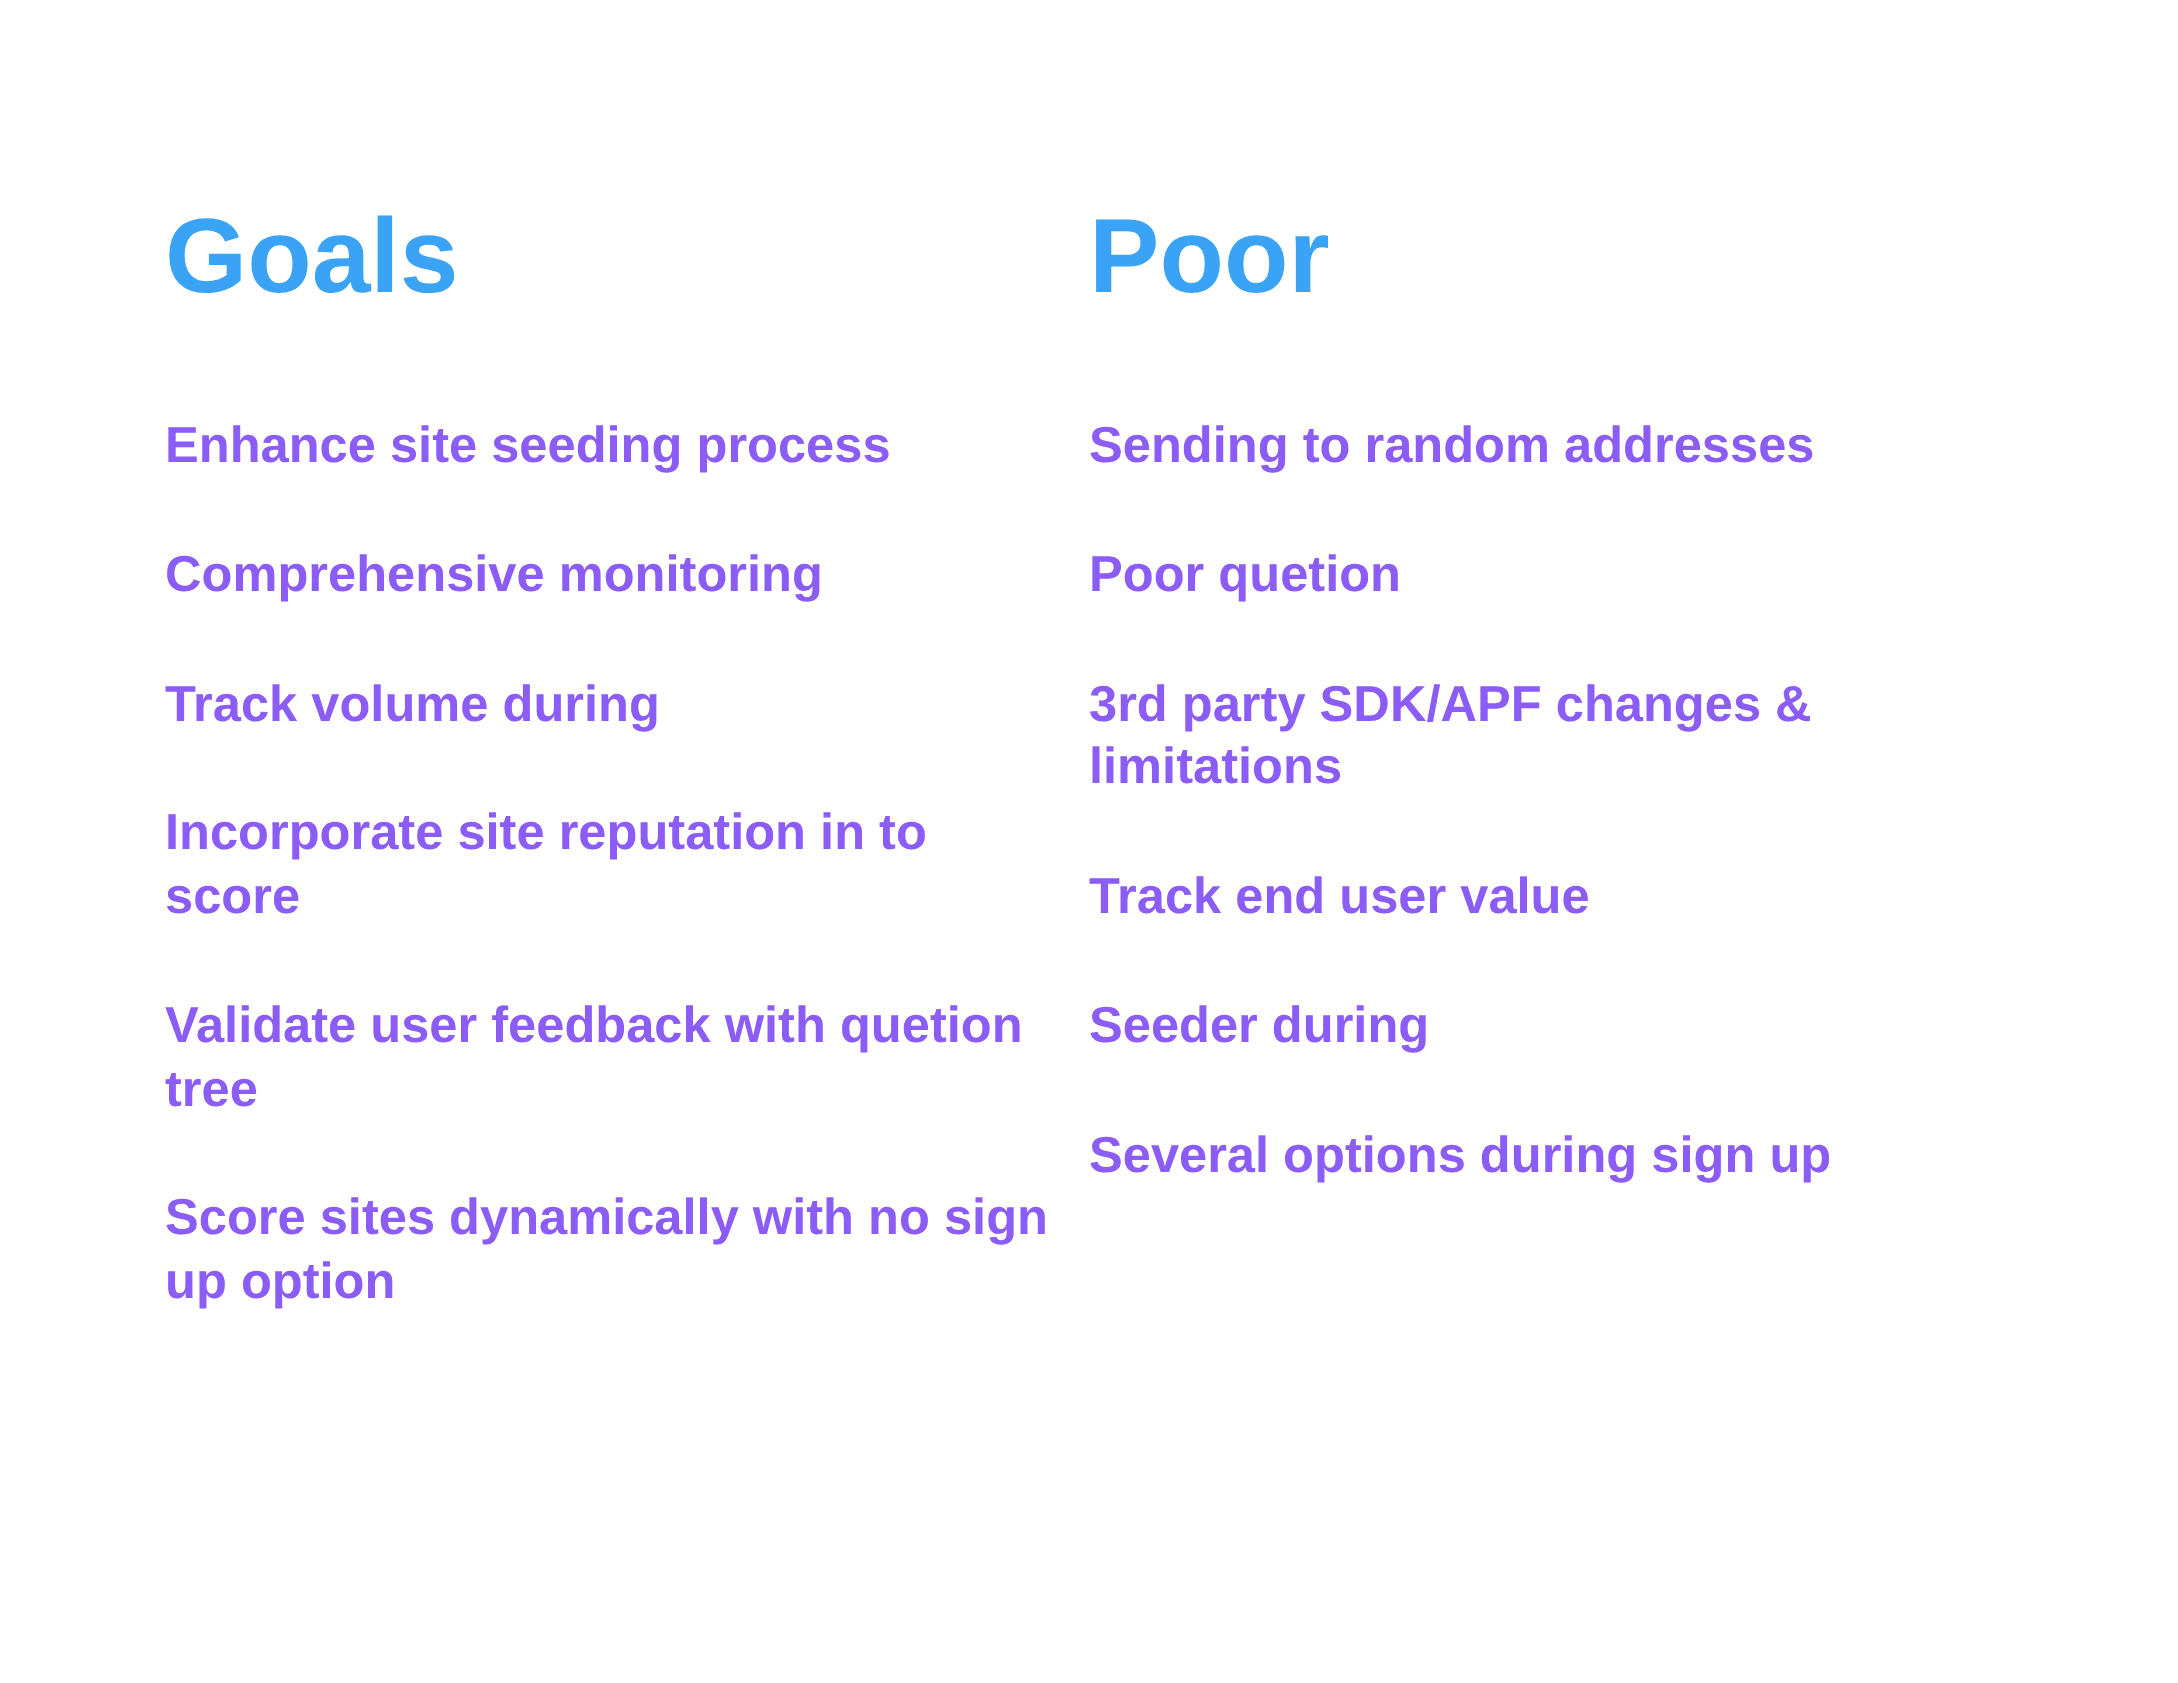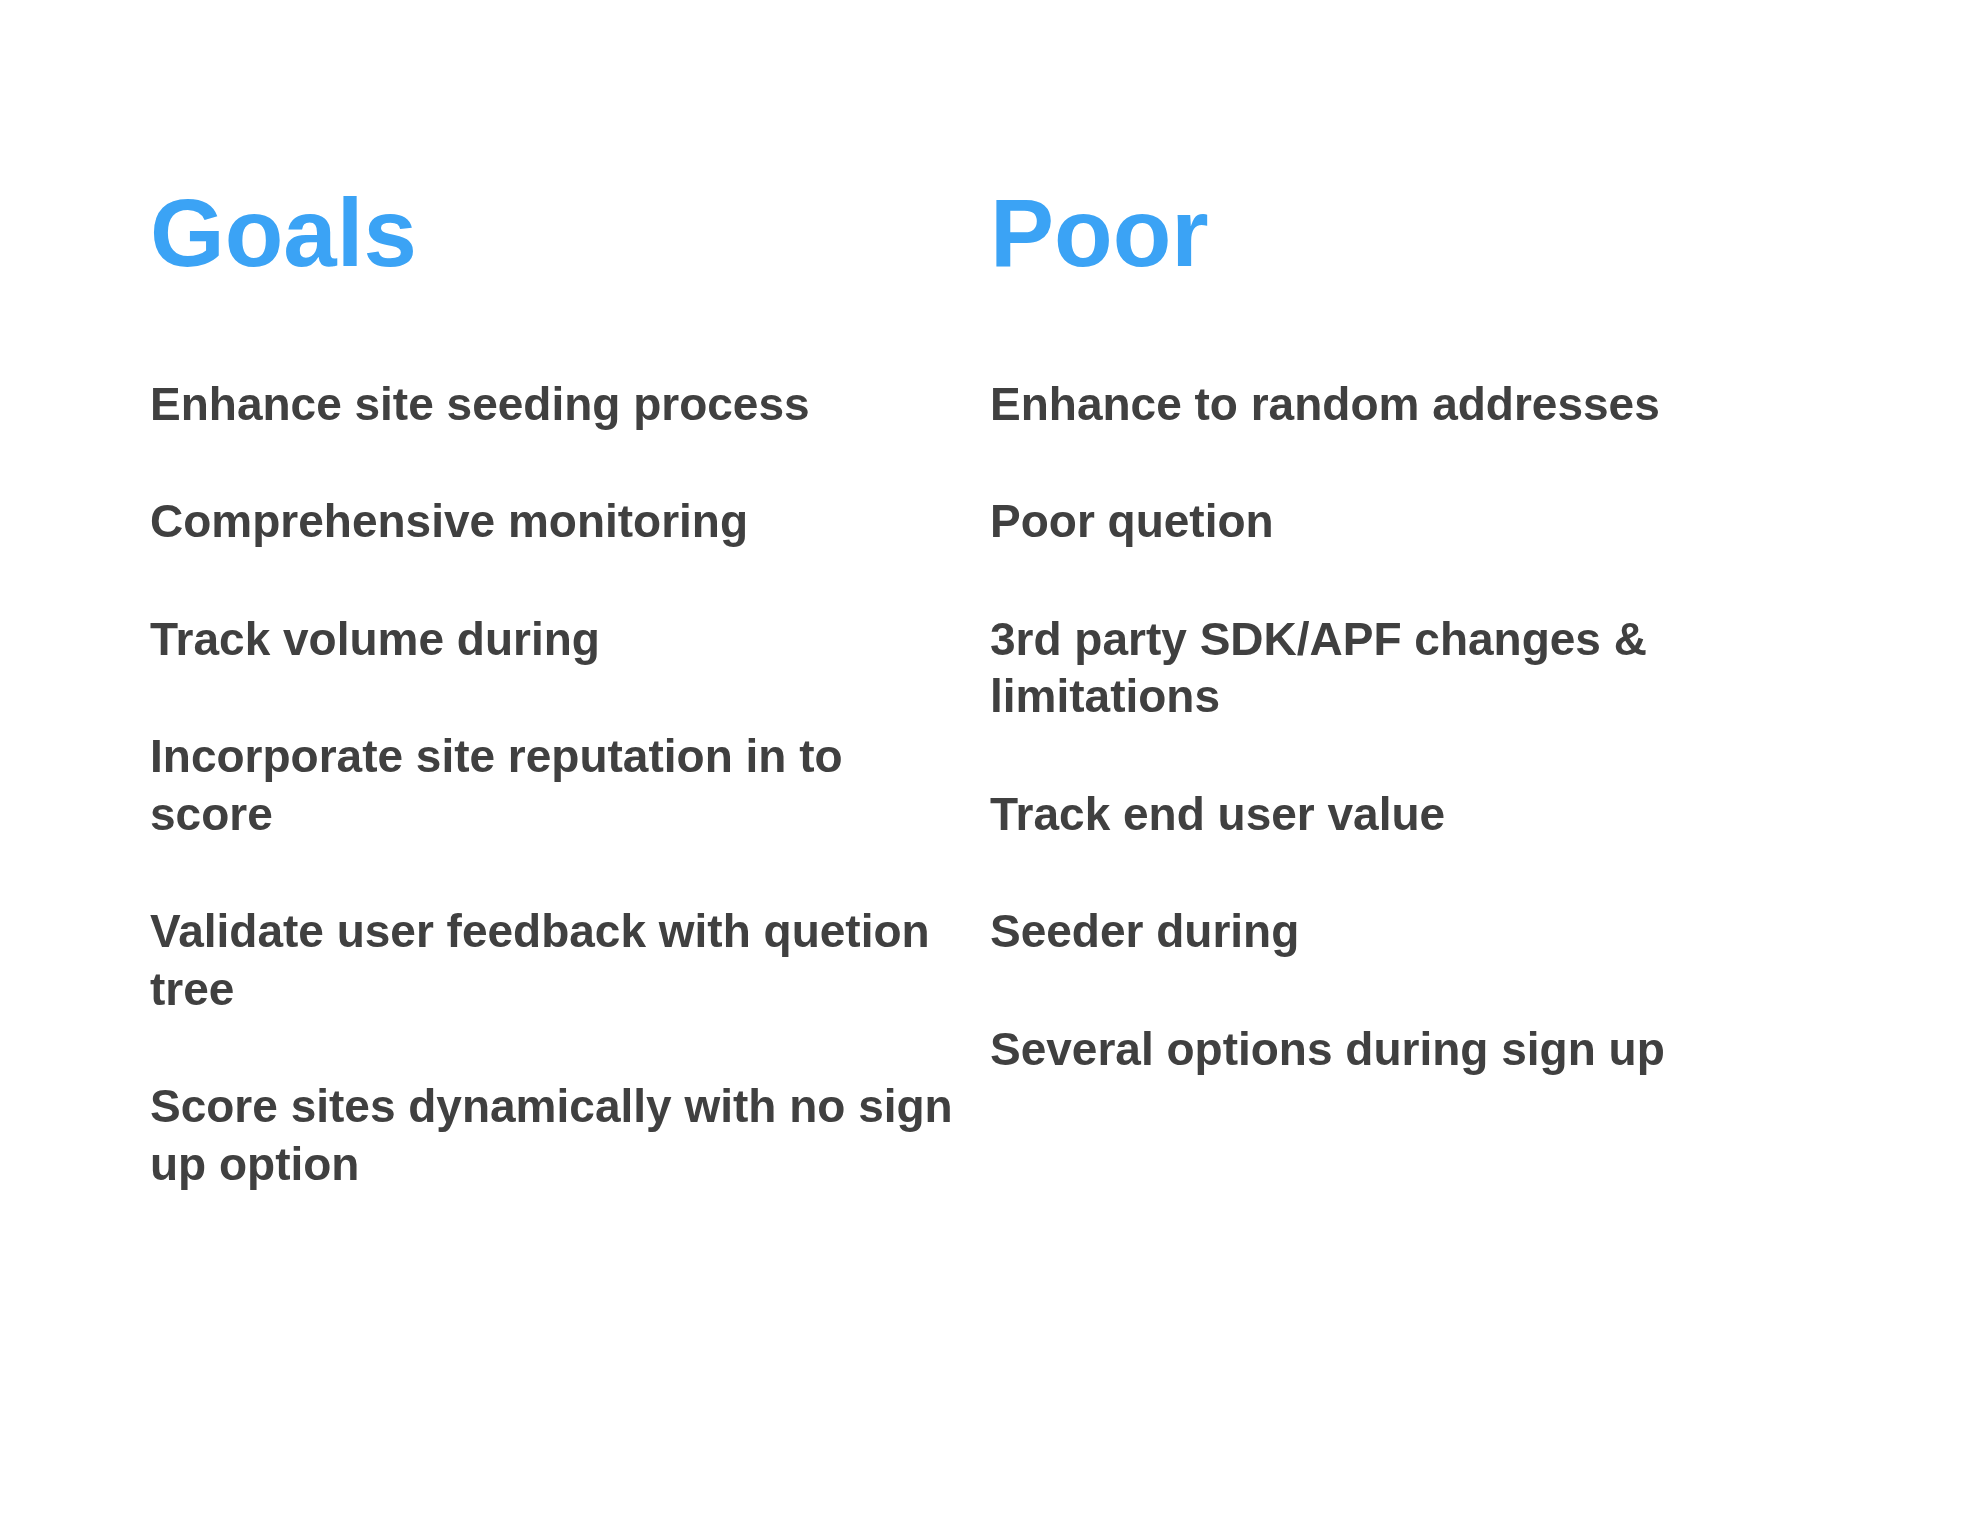--- a/index.html
+++ b/index.html
@@ -37,21 +37,21 @@
       font-size: 96px;
       font-weight: 700;
       color: #3ba3f5;
       margin-bottom: 90px;
       line-height: 1.1;
     }
 
     .list-item {
       font-size: 46px;
       font-weight: 700;
-      color: #404040;
+      color: #8b5cf6;
       line-height: 1.25;
       margin-bottom: 60px;
       max-width: 820px;
     }
   </style>
 </head>
 <body>
 
 <div class="page-container">
   <div class="column">
@@ -59,20 +59,20 @@
     <div class="list-item">Enhance site seeding process</div>
     <div class="list-item">Comprehensive monitoring</div>
     <div class="list-item">Track volume during</div>
     <div class="list-item">Incorporate site reputation in  to score</div>
     <div class="list-item">Validate user feedback with quetion tree</div>
     <div class="list-item">Score sites dynamically with no sign up option</div>
   </div>
 
   <div class="column">
     <h1 class="column-title">Poor</h1>
-    <div class="list-item">Enhance to random addresses</div>
+    <div class="list-item">Sending to random addresses</div>
     <div class="list-item">Poor quetion</div>
     <div class="list-item">3rd party SDK/APF changes &amp; limitations</div>
     <div class="list-item">Track end user value</div>
     <div class="list-item">Seeder during</div>
     <div class="list-item">Several options during sign up</div>
   </div>
 </div>
 
 </body></html>

